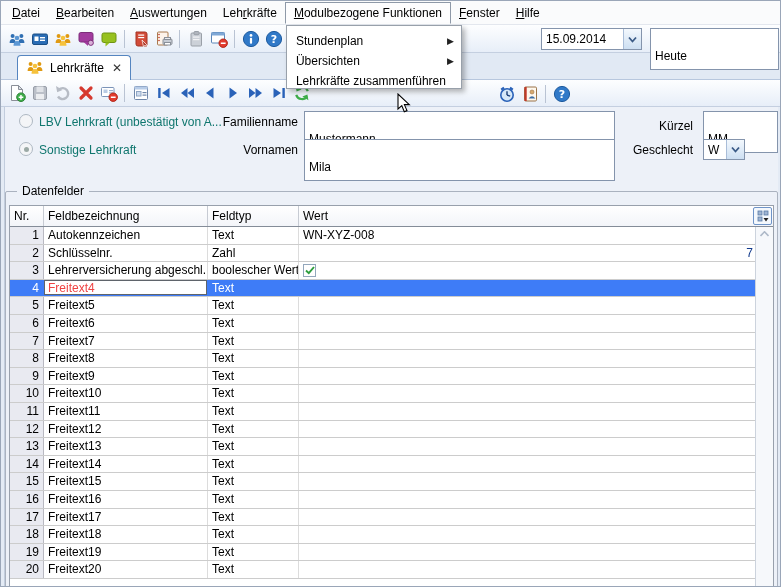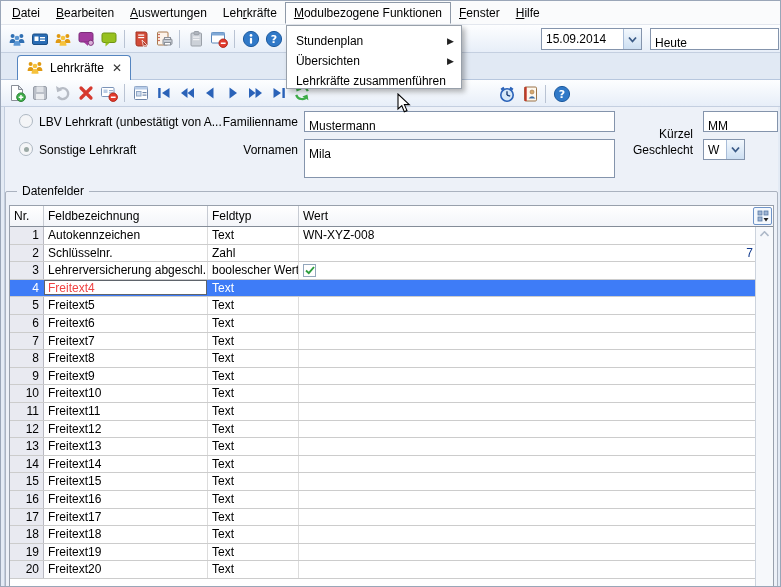--- a/index.html
+++ b/index.html
@@ -23,35 +23,35 @@
   .tbicon{width:23px;height:22px;display:flex;align-items:center;justify-content:center;border-radius:2px}
   .tbsep{width:1px;height:18px;background:#b9c3d3;margin:0 4px;flex:0 0 1px}
   .tb-right{position:absolute;left:494px;top:0;height:27px;display:flex;align-items:center}
   
   .gew-label{position:absolute;left:463px;top:0;height:28px;display:flex;align-items:center}
   .combo{position:absolute;left:540px;top:3px;width:101px;height:22px;background:#fff;
          border:1px solid #8494ac;display:flex}
   .combo .val{flex:1;padding:3px 4px;overflow:hidden;white-space:nowrap}
   .combo .cbtn{width:18px;background:linear-gradient(#f3f8fd,#cddff2);border-left:1px solid #a9bdd8;
                display:flex;align-items:center;justify-content:center}
-  .field{background:#fff;border:1px solid #8494ac;padding:7px 4px;white-space:nowrap;overflow:hidden}
+  .field{background:#fff;border:1px solid #8494ac;padding:20px 4px;white-space:nowrap;overflow:hidden}
   .heute{position:absolute;left:649px;top:3px;width:129px;height:22px}
   
   .tabband{position:absolute;left:0;top:52px;width:100%;height:27px;background:#e1e9f4;
            border-bottom:1px solid #b7c7de;z-index:4}
   .doctab{position:absolute;left:16px;top:2px;height:25px;background:#fff;border:1px solid #5585c0;
           border-bottom:none;border-radius:4px 4px 0 0;display:flex;align-items:center;gap:6px;padding:0 8px}
   .doctab .x{font-weight:bold;font-size:12px;color:#333;margin-left:2px}
   
   .formarea{position:absolute;left:0;top:106px;width:100%;height:59px;z-index:3}
   .radio{position:absolute;left:18px;width:14px;height:14px;border-radius:50%;
          border:1px solid #aeb8c2;background:#f4f5f7}
   .radio.sel::after{content:"";position:absolute;left:3.5px;top:3.5px;width:5px;height:5px;
                     border-radius:50%;background:#9ba9a5}
-  .rlabel{position:absolute;left:38px;color:#000000}
+  .rlabel{position:absolute;left:38px;color:#0f766e}
   .flabel{position:absolute;text-align:right;white-space:nowrap}
   .ffield{position:absolute}
   
   .tabsrow{position:absolute;left:0;top:164px;width:100%;height:26px;display:flex;
            align-items:flex-end;padding-left:8px;gap:3px;z-index:3}
   .ptab{height:22px;display:flex;align-items:center;padding:0 7px;white-space:nowrap;
         background:linear-gradient(#fdfdfe,#edf0f5);border:1px solid #8e9aa9;
         border-radius:3px 3px 0 0;font-weight:bold}
   .ptab.disabled{color:#b9c0ca}
   .ptab.active{height:26px;background:#fff;border-top:3px solid #3e7fc1;border-bottom:1px solid #fff}
@@ -358,21 +358,21 @@
   </div>
 
   <div class="formarea">
     <span class="radio" style="top:7px" id="radio0"></span>
     <span class="rlabel" style="top:8px">LBV Lehrkraft (unbestätigt von A...</span>
     <span class="radio sel" style="top:35px" id="radio1"></span>
     <span class="rlabel" style="top:36px">Sonstige Lehrkraft</span>
 
     <span class="flabel" style="left:150px;width:147px;top:8px">Familienname</span>
     <span class="field ffield" style="left:303px;top:4px;width:311px;height:21px">Mustermann</span>
-    <span class="flabel" style="left:600px;width:92px;top:20px">Kürzel</span>
+    <span class="flabel" style="left:600px;width:92px;top:12px">Kürzel</span>
     <span class="field ffield" style="left:702px;top:4px;width:75px;height:21px">MM</span>
 
     <span class="flabel" style="left:150px;width:147px;top:36px">Vornamen</span>
     <span class="field ffield" style="left:303px;top:32px;width:311px;height:39px">Mila</span>
     <span class="flabel" style="left:600px;width:92px;top:36px">Geschlecht</span>
     <span class="combo" style="left:702px;top:32px;width:42px;height:21px">
       <span class="val">W</span>
       <span class="cbtn">
         <svg width="9" height="7" viewBox="0 0 9 7">
             <path d="M1 1.5 L4.5 5.5 L8 1.5" fill="none" stroke="#3a5a86" stroke-width="1.8"></path>

